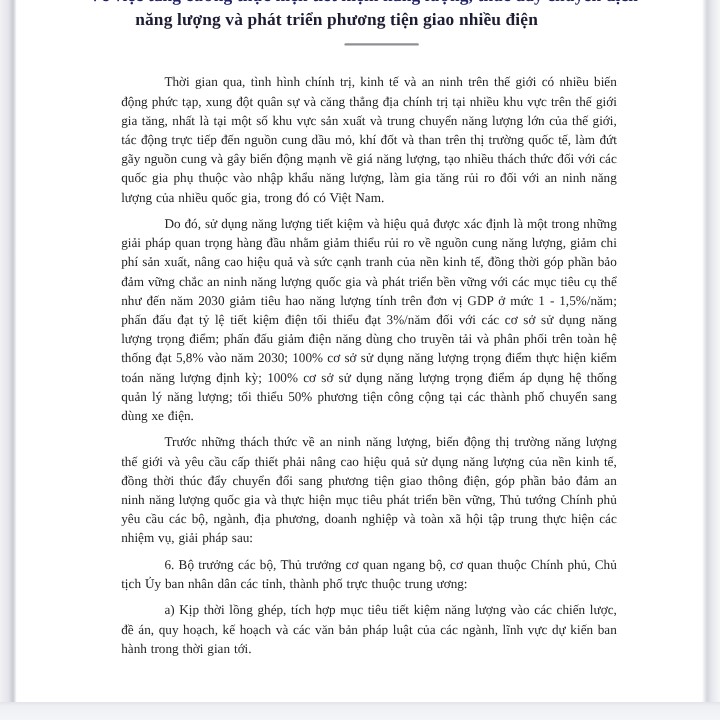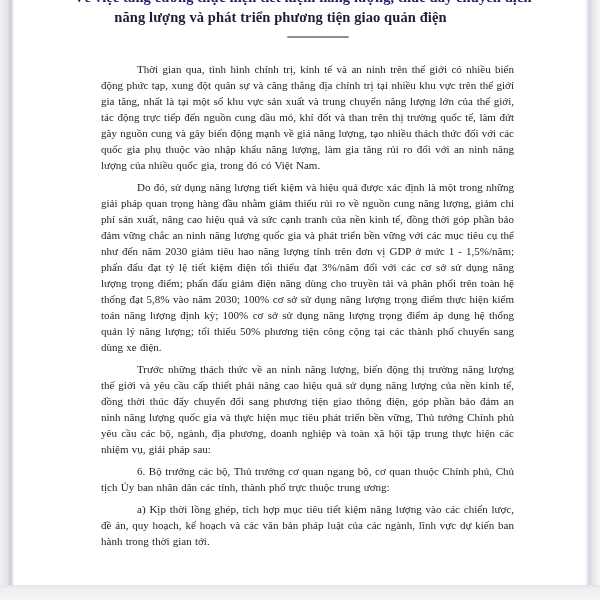--- a/index.html
+++ b/index.html
@@ -67,21 +67,21 @@
 </style>
 </head>
 <body>
 
 <div class="page">
 
   <div class="content">
 
     <div class="title-wrap">
       <div class="title-line1">Về việc tăng cường thực hiện tiết kiệm năng lượng, thúc đẩy chuyển dịch</div>
-      <div class="title-line2">năng lượng và phát triển phương tiện giao quản điện</div>
+      <div class="title-line2">năng lượng và phát triển phương tiện giao nhiều điện</div>
     </div>
 
     <div class="divider"></div>
 
     <div class="body-text">
       <p>Thời gian qua, tình hình chính trị, kinh tế và an ninh trên thế giới có nhiều biến động phức tạp, xung đột quân sự và căng thẳng địa chính trị tại nhiều khu vực trên thế giới gia tăng, nhất là tại một số khu vực sản xuất và trung chuyển năng lượng lớn của thế giới, tác động trực tiếp đến nguồn cung dầu mỏ, khí đốt và than trên thị trường quốc tế, làm đứt gãy nguồn cung và gây biến động mạnh về giá năng lượng, tạo nhiều thách thức đối với các quốc gia phụ thuộc vào nhập khẩu năng lượng, làm gia tăng rủi ro đối với an ninh năng lượng của nhiều quốc gia, trong đó có Việt Nam.</p>
       <p>Do đó, sử dụng năng lượng tiết kiệm và hiệu quả được xác định là một trong những giải pháp quan trọng hàng đầu nhằm giảm thiểu rủi ro về nguồn cung năng lượng, giảm chi phí sản xuất, nâng cao hiệu quả và sức cạnh tranh của nền kinh tế, đồng thời góp phần bảo đảm vững chắc an ninh năng lượng quốc gia và phát triển bền vững với các mục tiêu cụ thể như đến năm 2030 giảm tiêu hao năng lượng tính trên đơn vị GDP ở mức 1 - 1,5%/năm; phấn đấu đạt tỷ lệ tiết kiệm điện tối thiểu đạt 3%/năm đối với các cơ sở sử dụng năng lượng trọng điểm; phấn đấu giảm điện năng dùng cho truyền tải và phân phối trên toàn hệ thống đạt 5,8% vào năm 2030; 100% cơ sở sử dụng năng lượng trọng điểm thực hiện kiểm toán năng lượng định kỳ; 100% cơ sở sử dụng năng lượng trọng điểm áp dụng hệ thống quản lý năng lượng; tối thiểu 50% phương tiện công cộng tại các thành phố chuyển sang dùng xe điện.</p>
       <p>Trước những thách thức về an ninh năng lượng, biến động thị trường năng lượng thế giới và yêu cầu cấp thiết phải nâng cao hiệu quả sử dụng năng lượng của nền kinh tế, đồng thời thúc đẩy chuyển đổi sang phương tiện giao thông điện, góp phần bảo đảm an ninh năng lượng quốc gia và thực hiện mục tiêu phát triển bền vững, Thủ tướng Chính phủ yêu cầu các bộ, ngành, địa phương, doanh nghiệp và toàn xã hội tập trung thực hiện các nhiệm vụ, giải pháp sau:</p>
       <p>6. Bộ trưởng các bộ, Thủ trưởng cơ quan ngang bộ, cơ quan thuộc Chính phủ, Chủ tịch Ủy ban nhân dân các tỉnh, thành phố trực thuộc trung ương:</p>
       <p>a) Kịp thời lồng ghép, tích hợp mục tiêu tiết kiệm năng lượng vào các chiến lược, đề án, quy hoạch, kế hoạch và các văn bản pháp luật của các ngành, lĩnh vực dự kiến ban hành trong thời gian tới.</p>

